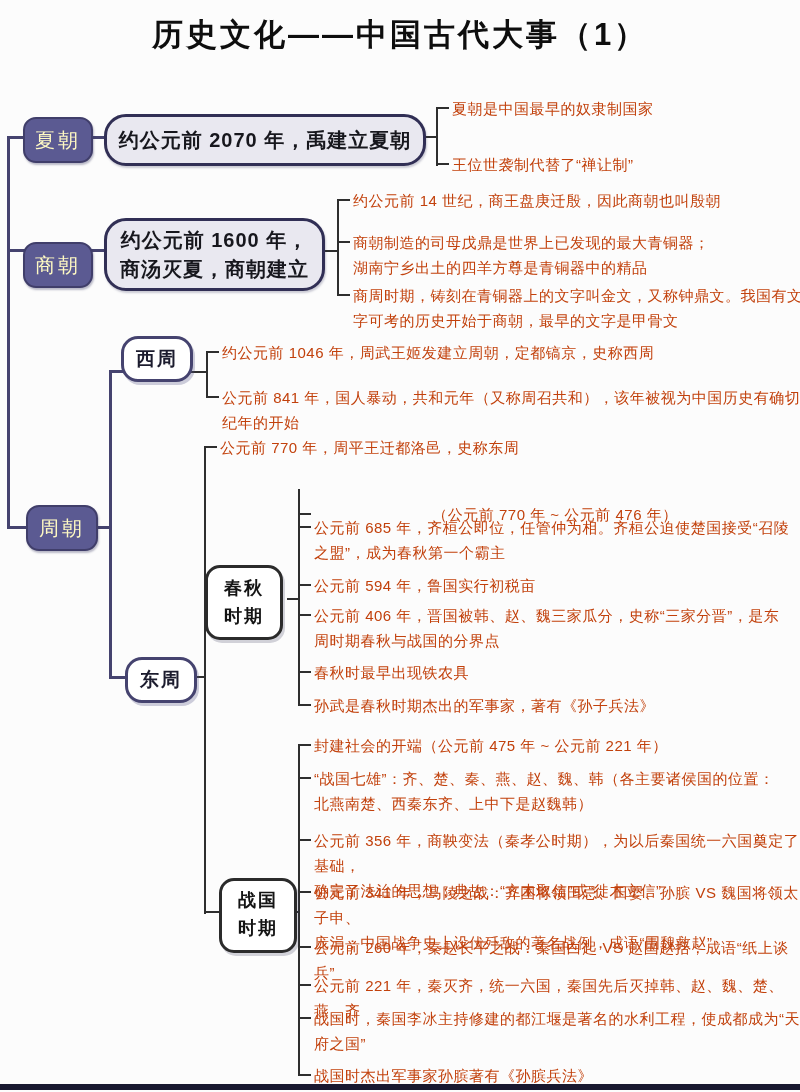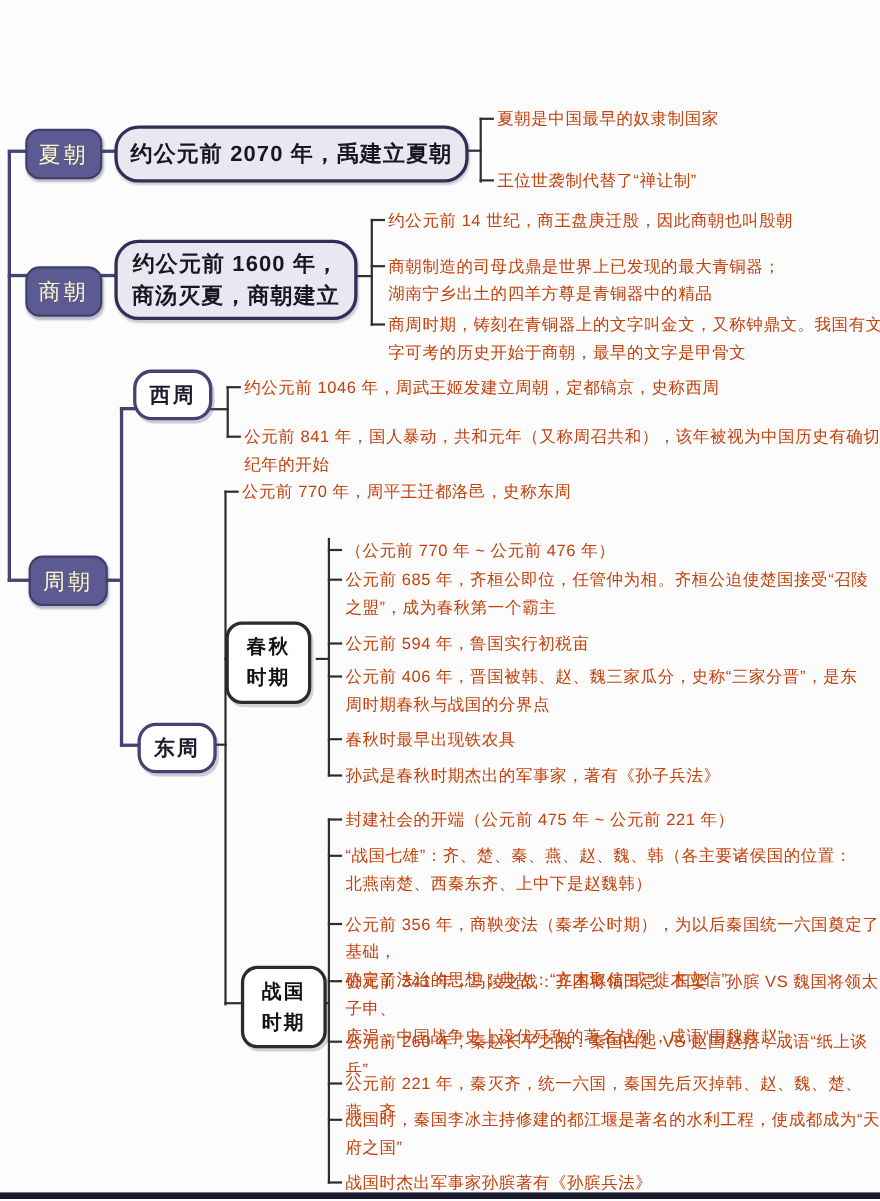--- a/index.html
+++ b/index.html
@@ -28,20 +28,21 @@
   .tick{position:absolute;left:0;top:11px;width:13px;height:2px;background:var(--line_dark,#2e2e2e);}
   .leaf-text{display:block;font-size:15px;line-height:25px;color:#c2410c;font-weight:500;
     white-space:pre-line;letter-spacing:.5px;}
   .bottom-border{position:absolute;left:0;top:1084px;width:800px;height:6px;background:#191930;}
 </style>
 </head>
 <body>
 
 <div class="canvas">
 
+  <div class="page-title">历史文化——中国古代大事（1）</div>
 
   <div class="ln purple" style="left:7px;top:138px;width:3px;height:391px;"></div>
   <div class="ln purple" style="left:7px;top:136px;width:19px;height:3px;"></div>
   <div class="ln purple" style="left:7px;top:249px;width:19px;height:3px;"></div>
   <div class="ln purple" style="left:7px;top:526px;width:22px;height:3px;"></div>
   <div class="ln purple" style="left:88px;top:136px;width:18px;height:3px;"></div>
   <div class="ln purple" style="left:88px;top:249px;width:18px;height:3px;"></div>
   <div class="ln purple" style="left:93px;top:526px;width:18px;height:3px;"></div>
   <div class="ln purple" style="left:109px;top:370px;width:3px;height:309px;"></div>
   <div class="ln purple" style="left:109px;top:370px;width:14px;height:3px;"></div>
@@ -121,21 +122,21 @@
   </div>
   <div class="leaf" style="left:204px;top:435px;width:560px;">
     <span class="tick"></span>
     <span class="leaf-text">公元前 770 年，周平王迁都洛邑，史称东周</span>
   </div>
 
   <div class="period-node" style="left:205px;top:565px;width:72px;height:69px;">
     <span>春秋
 时期</span>
   </div>
-  <div class="leaf" style="left:298px;top:488px;width:482px;">
+  <div class="leaf" style="left:298px;top:502px;width:482px;text-align:center;">
     <span class="tick"></span>
     <span class="leaf-text">（公元前 770 年 ~ 公元前 476 年）</span>
   </div>
   <div class="leaf" style="left:298px;top:515px;width:482px;">
     <span class="tick"></span>
     <span class="leaf-text">公元前 685 年，齐桓公即位，任管仲为相。齐桓公迫使楚国接受“召陵
 之盟”，成为春秋第一个霸主</span>
   </div>
   <div class="leaf" style="left:298px;top:573px;width:482px;">
     <span class="tick"></span>
@@ -148,21 +149,21 @@
   </div>
   <div class="leaf" style="left:298px;top:660px;width:482px;">
     <span class="tick"></span>
     <span class="leaf-text">春秋时最早出现铁农具</span>
   </div>
   <div class="leaf" style="left:298px;top:693px;width:482px;">
     <span class="tick"></span>
     <span class="leaf-text">孙武是春秋时期杰出的军事家，著有《孙子兵法》</span>
   </div>
 
-  <div class="period-node" style="left:219px;top:878px;width:72px;height:69px;">
+  <div class="period-node" style="left:219px;top:878px;width:72px;height:69px;font-family:Liberation Mono, monospace;">
     <span>战国
 时期</span>
   </div>
   <div class="leaf" style="left:298px;top:733px;width:488px;">
     <span class="tick"></span>
     <span class="leaf-text">封建社会的开端（公元前 475 年 ~ 公元前 221 年）</span>
   </div>
   <div class="leaf" style="left:298px;top:766px;width:488px;">
     <span class="tick"></span>
     <span class="leaf-text">“战国七雄”：齐、楚、秦、燕、赵、魏、韩（各主要诸侯国的位置：

